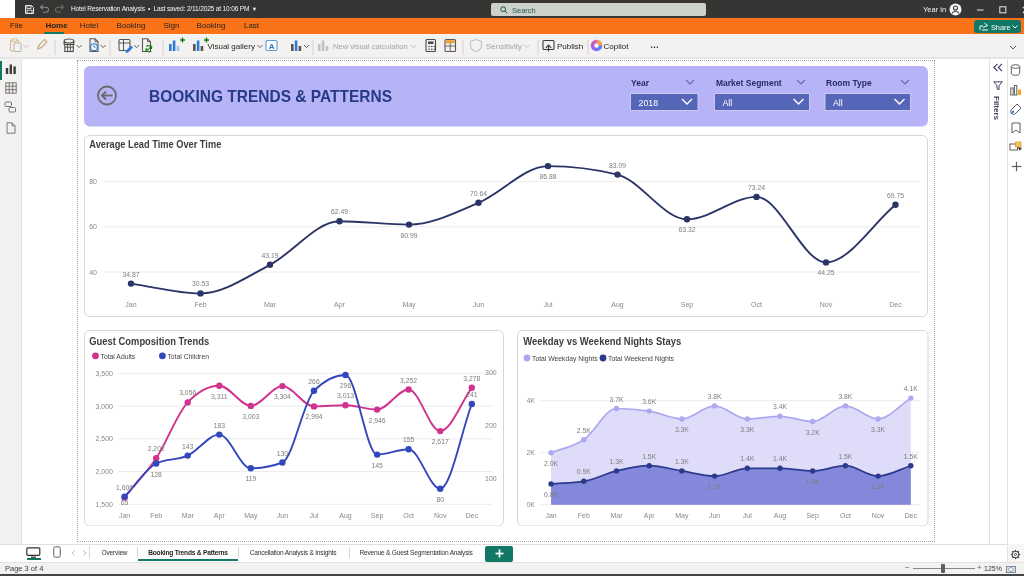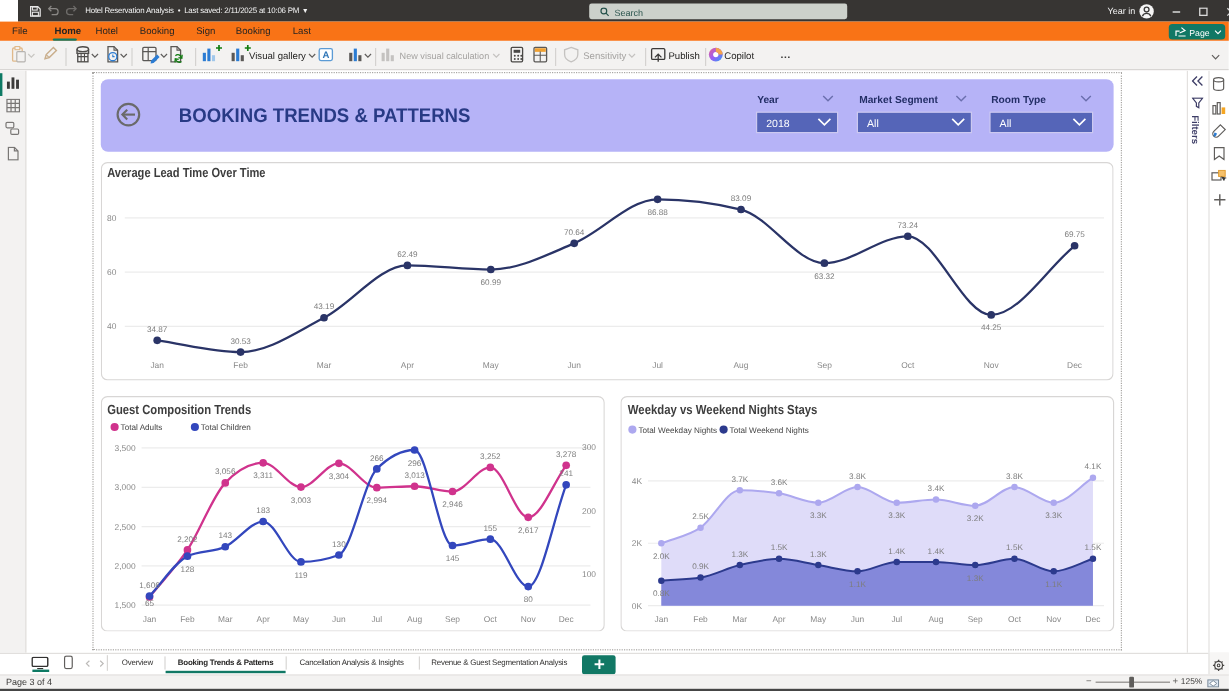--- a/index.html
+++ b/index.html
@@ -56,21 +56,21 @@
 <span class="abs" style="left:171.5px;top:3.2px;transform:translateX(-50%);font-size:8px;color:#252423">Sign</span>
 <span class="abs" style="left:211px;top:3.2px;transform:translateX(-50%);font-size:8px;color:#252423">Booking</span>
 <span class="abs" style="left:251.5px;top:3.2px;transform:translateX(-50%);font-size:8px;color:#252423">Last</span>
 <div class="abs" style="left:43.5px;top:14.2px;width:20px;height:2.2px;background:#0e7a64;border-radius:1px"></div>
 <div class="abs" style="left:974px;top:2px;width:47px;height:13.5px;background:#117865;border-radius:3px">
 <svg class="abs" style="left:5px;top:2.5px" width="10" height="9" viewBox="0 0 10 9">
  <path d="M1 8 v-4 h3" fill="none" stroke="#fff" stroke-width="1"></path>
  <path d="M3 8 h6" fill="none" stroke="#fff" stroke-width="1"></path>
  <path d="M4 5.5 L8.5 3.5 L5.5 1" fill="none" stroke="#fff" stroke-width="1"></path>
 </svg>
-<span class="abs" style="left:17px;top:3px;font-size:7.3px;color:#fff">Page</span>
+<span class="abs" style="left:17px;top:3px;font-size:7.3px;color:#fff">Share</span>
 <svg class="abs" style="left:38px;top:5.5px" width="6" height="4" viewBox="0 0 6 4">
         <polyline points="0.5,0.5 3,3 5.5,0.5" fill="none" stroke="#fff" stroke-width="1"></polyline>
       </svg>
 </div>
 </div>
 <svg class="abs" style="left:0;top:34px" width="1024" height="24.5" font-family="Liberation Sans, sans-serif">
 <rect x="0" y="0" width="1024" height="24.5" fill="#f3f2f1"></rect>
 <line x1="0" y1="24" x2="1024" y2="24" stroke="#d8d6d4" stroke-width="1"></line>
 <rect x="10.5" y="6" width="8" height="11" rx="1" fill="none" stroke="#e0b98a" stroke-width="1.1"></rect>
 <rect x="12.5" y="4.8" width="4" height="2.6" fill="#f3f2f1" stroke="#e0b98a" stroke-width="0.9"></rect>

